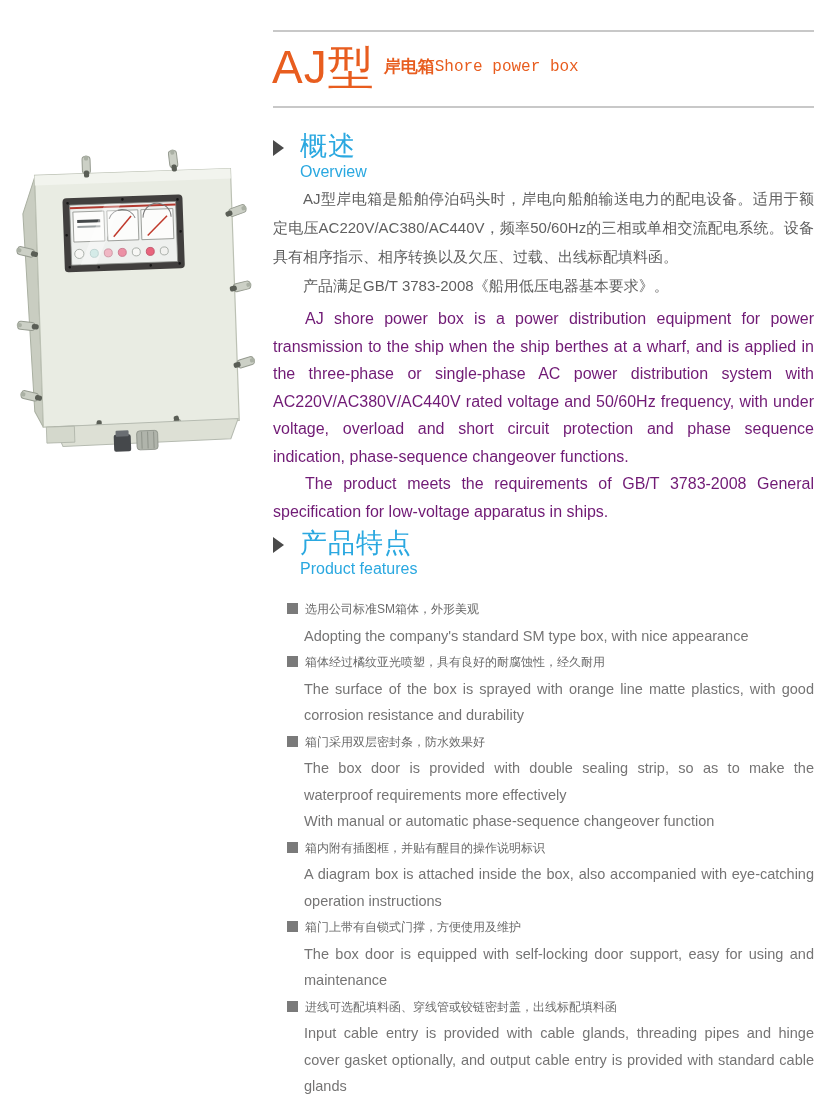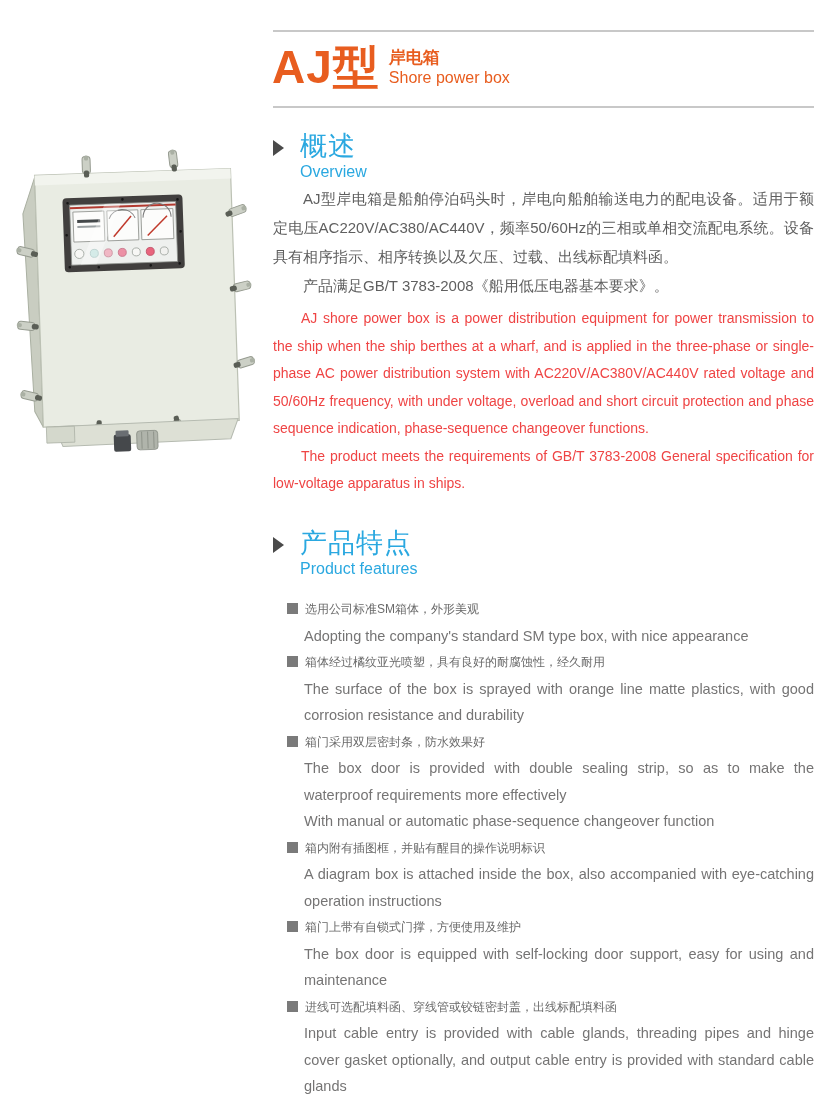--- a/index.html
+++ b/index.html
@@ -9,40 +9,40 @@
     position:relative; width:830px; height:1118px; margin:0 auto;
     background:#ffffff; overflow:hidden;
   }
   
   .rule { position:absolute; left:273px; width:541px; height:2px; background:#c8c8c8; }
   #rule-top { top:30px; }
   #rule-bottom { top:106px; }
 
   
   .title-row { position:absolute; left:272px; top:42px; display:flex; align-items:center; gap:9px; }
-  .model { font-size:46px; line-height:1.1; color:#e85d1f; letter-spacing:1px; font-weight:700; }
-  .title-stack { display:flex; flex-direction:column; justify-content:flex-start; }
+  .model { font-size:46px; line-height:1.1; color:#e85d1f; letter-spacing:1px; font-weight:400; }
+  .title-stack { display:flex; justify-content:flex-start;font-family:Liberation Mono, monospace; }
   .t-cn { font-size:17px; font-weight:bold; color:#e85d1f; line-height:21px; }
   .t-en { font-size:16px; color:#e85d1f; line-height:20px; }
 
   
   .section-head { position:absolute; left:273px; display:flex; gap:16px; }
   .tri { width:0; height:0; border-top:8px solid transparent; border-bottom:8px solid transparent;
          border-left:11px solid #4a4a4a; margin-top:9px; flex:none; }
   .head-text h2 { font-size:27px; color:#2aa8e0; font-weight:500; line-height:30px; letter-spacing:1px; }
   .head-text .sub { font-size:16px; color:#2aa8e0; line-height:20px; margin-top:1px; }
   #overview-head { top:131px; }
   #features-head { top:528px; }
 
   
   .cn-para { position:absolute; left:273px; top:184px; width:541px;
              font-size:15px; line-height:29px; color:#5f5f5f; text-align:justify; }
   .cn-para p { text-indent:2em; }
   .en-para { position:absolute; left:273px; top:305px; width:541px;
-             font-size:14px; line-height:27.5px; color:#ef4444; text-align:justify; }
+             font-size:16px; line-height:27.5px; color:#701a75; text-align:justify; }
   .en-para p { text-indent:2em; }
 
   
   .features-list { position:absolute; left:287px; top:596px; width:527px; list-style:none; }
   .feat-cn { font-size:12px; line-height:26.5px; color:#696969; }
   .bullet { display:inline-block; width:11px; height:11px; background:#7a7a7a;
             margin-right:7px; vertical-align:-1px; }
   .feat-en { font-size:14.5px; line-height:26.5px; color:#757474; text-align:justify; margin-left:17px; }
 
   

